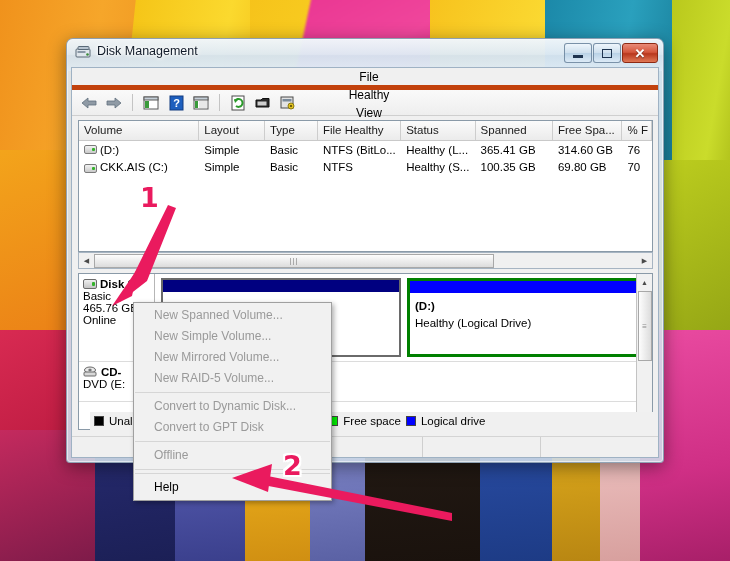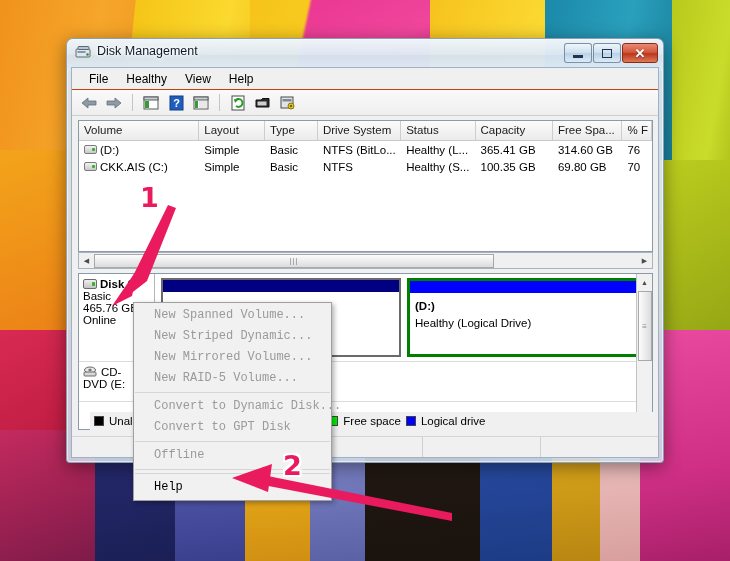--- a/index.html
+++ b/index.html
@@ -93,21 +93,21 @@
   .glyph-max { width:10px; height:9px; border:1.6px solid #1e3450; }
   .glyph-close { color:#fff; font-size:13px; font-weight:bold; font-family:"Liberation Sans",sans-serif;
     text-shadow:0 1px 1px rgba(0,0,0,.45); line-height:1; }
 
   
   #client {
     position:absolute; left:4px; right:4px; top:28px; bottom:4px;
     background:#f0f0f0; border:1px solid #9fb2c4;
   }
   #menubar { height:22px; background:#f0f0f0; display:flex; align-items:center;
-             padding-left:8px; border-bottom:1px solid #c2410c; }
+             padding-left:8px; border-bottom:5px solid #c2410c;flex-direction:column; }
   .menu-item { font-size:12px; color:#000; padding:2px 9px; cursor:default; }
 
   #toolbar { height:26px; background:linear-gradient(180deg,#fafafa,#eeeeee);
              display:flex; align-items:center; padding-left:6px; gap:3px;
              border-bottom:1px solid #cfcfcf; }
   .tb { width:22px; height:21px; display:flex; align-items:center; justify-content:center; cursor:default; }
   .tb-sep { width:1px; height:17px; background:#c4c4c4; margin:0 4px; }
 
   
   #vollist { position:absolute; left:6px; right:5px; top:52px; height:132px;
@@ -169,21 +169,21 @@
   
   #statusbar { position:absolute; left:0; right:0; bottom:0; height:21px;
                background:#f0f0f0; border-top:1px solid #d4d4d4; display:flex; }
   .stseg { border-right:1px solid #cfcfcf; }
 
   
   #ctxmenu {
     position:absolute; left:133px; top:302px; width:199px;
     background:#f1f1f1; border:1px solid #a0a0a0;
     box-shadow:2px 2px 5px rgba(0,0,0,0.32);
-    padding:2px 0; z-index:40;font-family:Liberation Mono, monospace;
+    padding:2px 0; z-index:40;
   }
   .ctxitem { height:21px; line-height:21px; padding-left:20px; font-size:12px;
              color:#9a9a9a; cursor:default; white-space:nowrap; }
   .ctxitem.enabled { color:#000; }
   .ctxsep { height:1px; background:#d6d6d6; margin:3px 1px 3px 1px; }
 
   
   #anno { position:absolute; inset:0; pointer-events:none; z-index:60; }
   .numlbl { position:absolute; font-family:"DejaVu Sans", sans-serif; font-weight:bold;
             font-size:27px; color:#ea1a5e;
@@ -305,43 +305,43 @@
           <path d="M11,11 L13,11 M12,10 L12,12" stroke="#4a4000" stroke-width="1"></path>
         </svg>
       </div>
     </div>
 
     <div id="vollist">
       <div id="volhead">
         <div class="hcell" style="width:123px">Volume</div>
         <div class="hcell" style="width:67px">Layout</div>
         <div class="hcell" style="width:54px">Type</div>
-        <div class="hcell" style="width:85px">Drive System</div>
+        <div class="hcell" style="width:85px">File Healthy</div>
         <div class="hcell" style="width:76px">Status</div>
-        <div class="hcell" style="width:79px">Capacity</div>
+        <div class="hcell" style="width:79px">Spanned</div>
         <div class="hcell" style="width:71px">Free Spa...</div>
         <div class="hcell" style="width:30px">% F</div>
       </div>
 
       <div class="vrow">
         <div class="vcell" style="width:123px;display:flex;align-items:center">
           <span class="drvicon"></span>
           <span>(D:)</span>
         </div>
         <div class="vcell" style="width:67px">Simple</div>
         <div class="vcell" style="width:54px">Basic</div>
         <div class="vcell" style="width:85px">NTFS (BitLo...</div>
         <div class="vcell" style="width:76px">Healthy (L...</div>
         <div class="vcell" style="width:79px">365.41 GB</div>
         <div class="vcell" style="width:71px">314.60 GB</div>
         <div class="vcell" style="width:30px">76</div>
       </div>
 
       <div class="vrow">
-        <div class="vcell" style="width:123px;display:flex;align-items:center">
+        <div class="vcell" style="width:123px;display:flex;align-items:flex-end">
           <span class="drvicon"></span>
           <span>CKK.AIS (C:)</span>
         </div>
         <div class="vcell" style="width:67px">Simple</div>
         <div class="vcell" style="width:54px">Basic</div>
         <div class="vcell" style="width:85px">NTFS</div>
         <div class="vcell" style="width:76px">Healthy (S...</div>
         <div class="vcell" style="width:79px">100.35 GB</div>
         <div class="vcell" style="width:71px">69.80 GB</div>
         <div class="vcell" style="width:30px">70</div>
@@ -376,21 +376,21 @@
           <div class="part" style="flex:1;border-color:#008000;border-width:3px">
             <div class="cap" style="background:#0000ff"></div>
             <div class="ptxt" style="font-weight:bold;padding-top:6px">(D:)</div>
             <div class="ptxt">Healthy (Logical Drive)</div>
           </div>
         </div>
       </div>
 
       <div class="diskrow" style="height:40px">
         <div class="diskinfo">
-          <div class="dname" style="font-weight:normal">
+          <div class="dname" style="font-weight:bold">
             <span class="cdicon">
               <svg width="15" height="12" viewBox="0 0 15 12">
                 <ellipse cx="7" cy="4" rx="5.5" ry="3" fill="#e8e8e8" stroke="#6a6a6a"></ellipse>
                 <ellipse cx="7" cy="4" rx="1.4" ry="0.8" fill="#9ab" stroke="#6a6a6a"></ellipse>
                 <rect x="1" y="6" width="12" height="4" rx="1" fill="#d8d8d8" stroke="#6a6a6a"></rect>
               </svg>
             </span>
             <span>CD-</span>
           </div>
           <div>DVD (E:</div>
@@ -422,21 +422,21 @@
       <div class="stseg" style="flex:3"></div>
       <div class="stseg" style="flex:1"></div>
       <div style="flex:1"></div>
     </div>
 
   </div>
 </div>
 
 <div id="ctxmenu">
   <div class="ctxitem">New Spanned Volume...</div>
-  <div class="ctxitem">New Striped Dynamic...</div>
+  <div class="ctxitem">New Simple Volume...</div>
   <div class="ctxitem">New Mirrored Volume...</div>
   <div class="ctxitem">New RAID-5 Volume...</div>
   <div class="ctxsep"></div>
   <div class="ctxitem">Convert to Dynamic Disk...</div>
   <div class="ctxitem">Convert to GPT Disk</div>
   <div class="ctxsep"></div>
   <div class="ctxitem">Offline</div>
   <div class="ctxsep"></div>
   <div class="ctxsep"></div>
   <div class="ctxitem enabled">Help</div>

